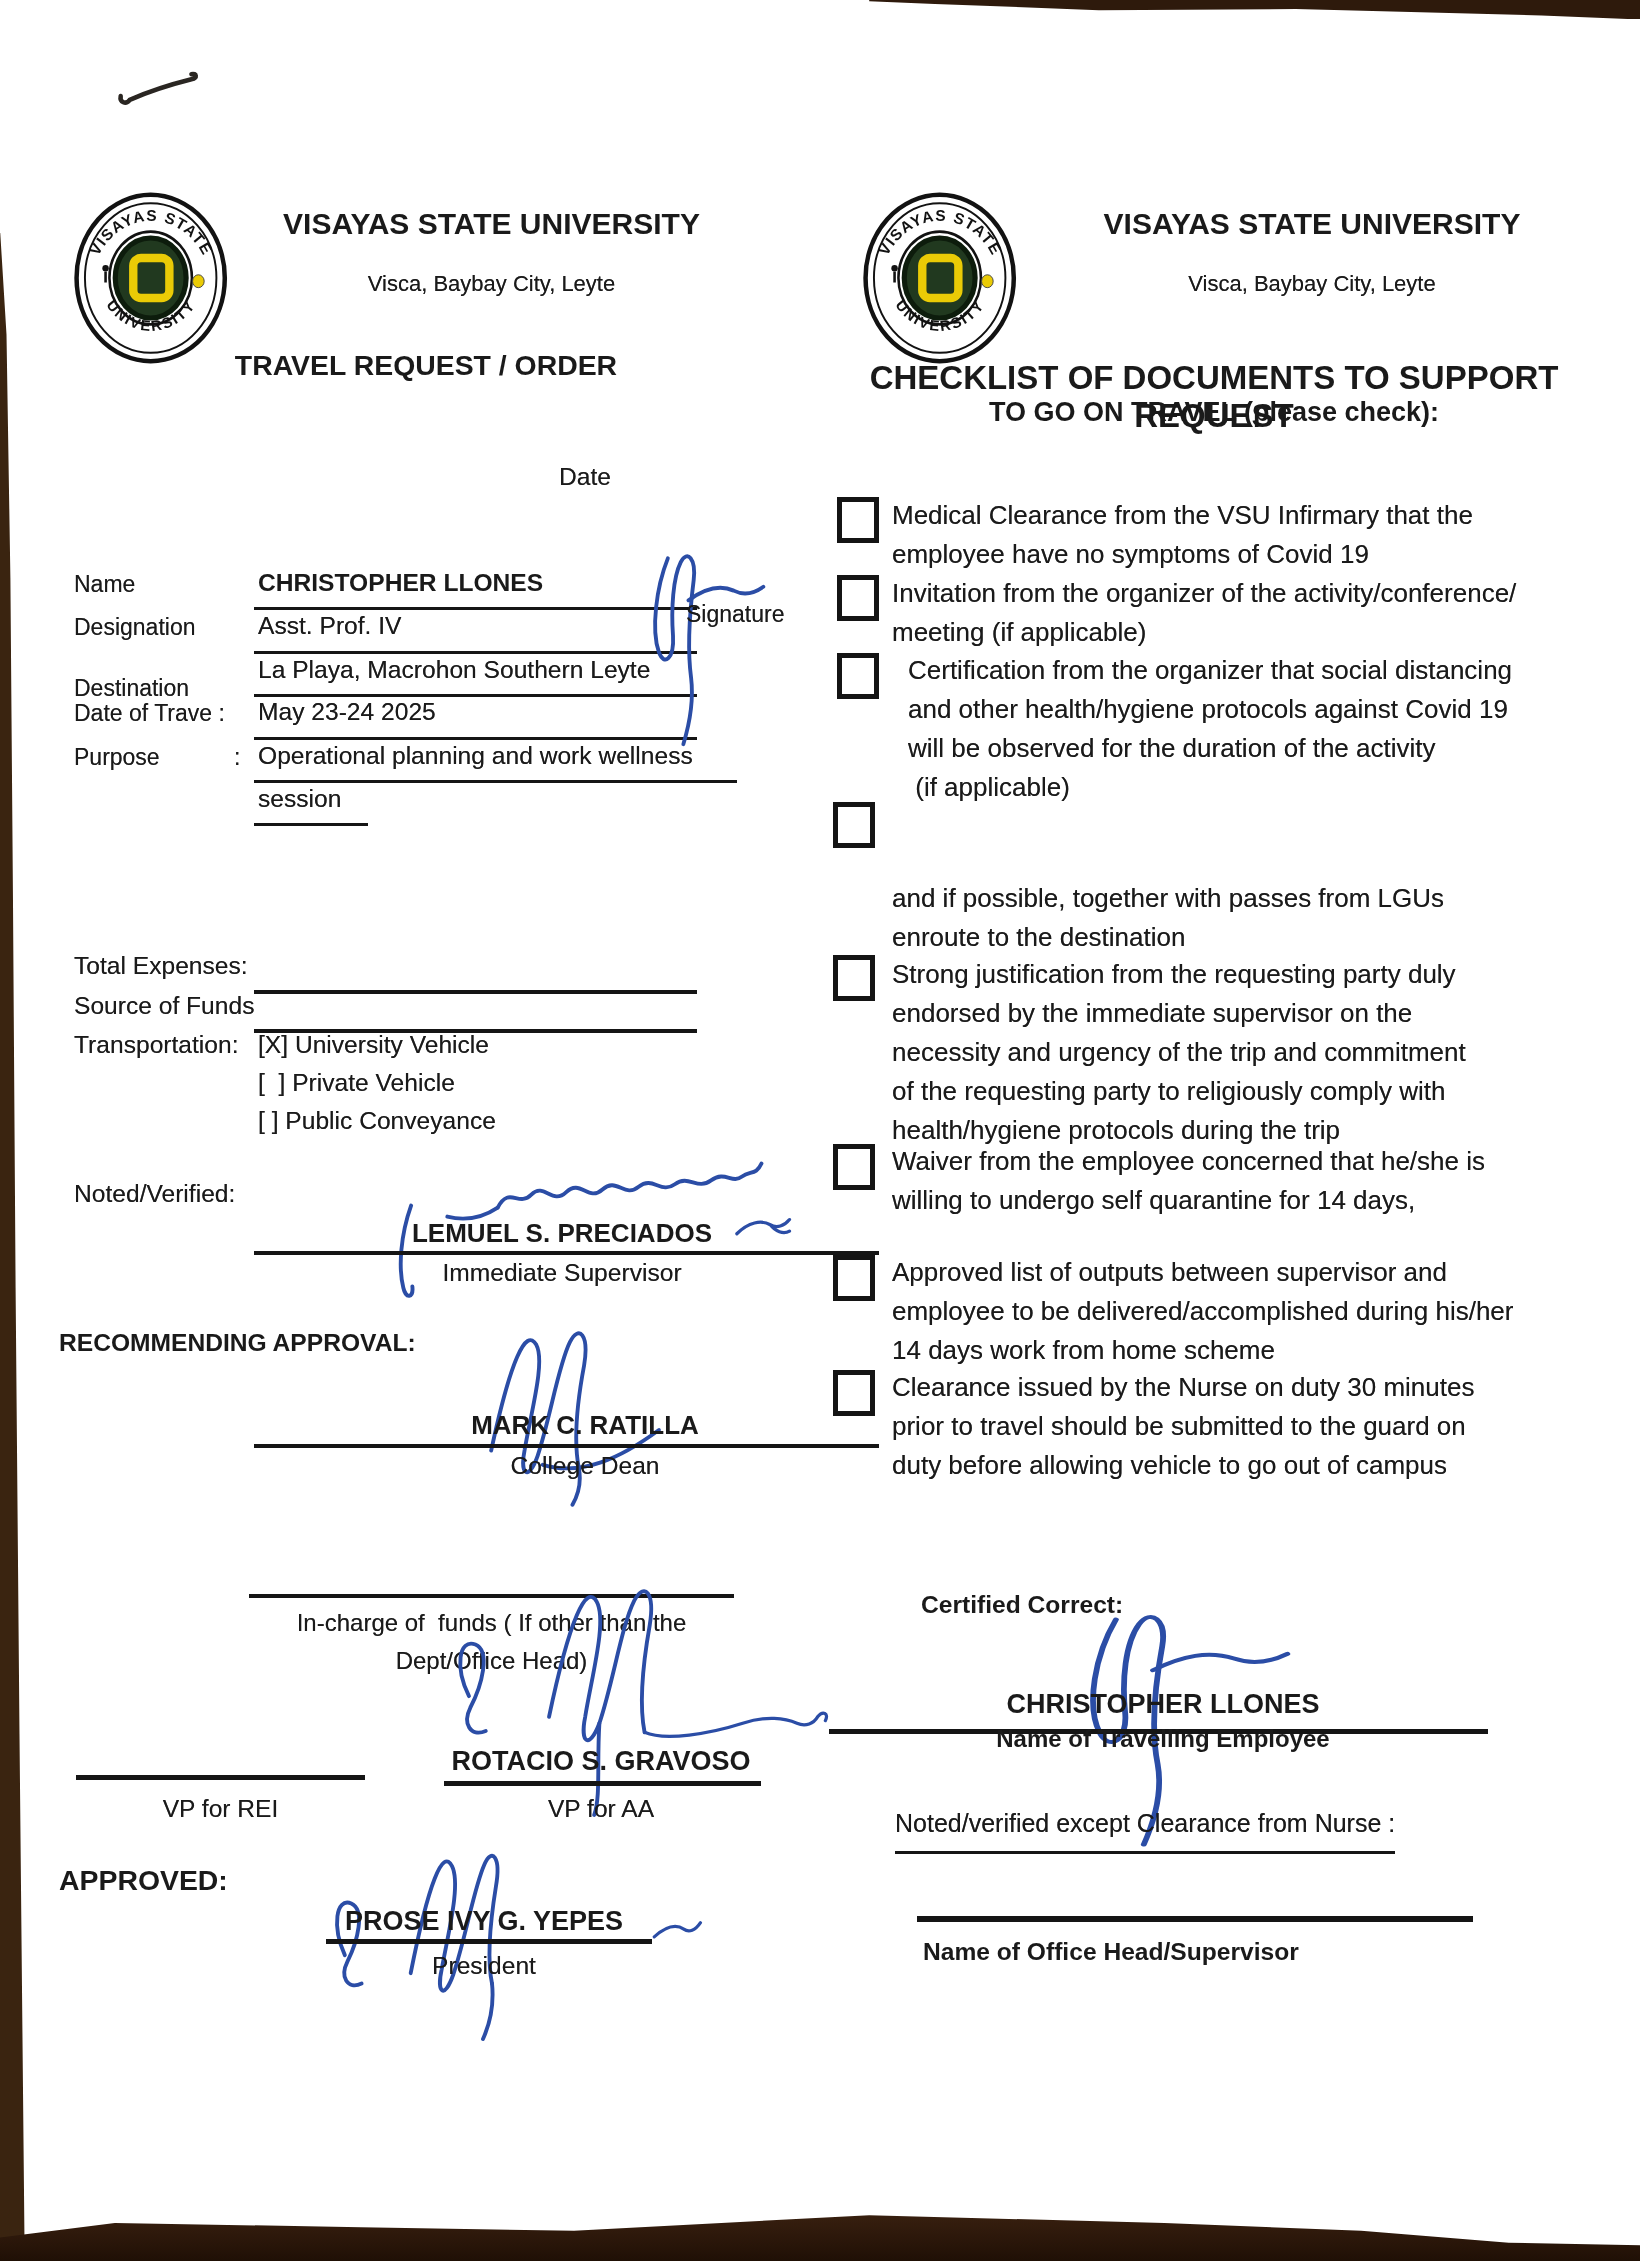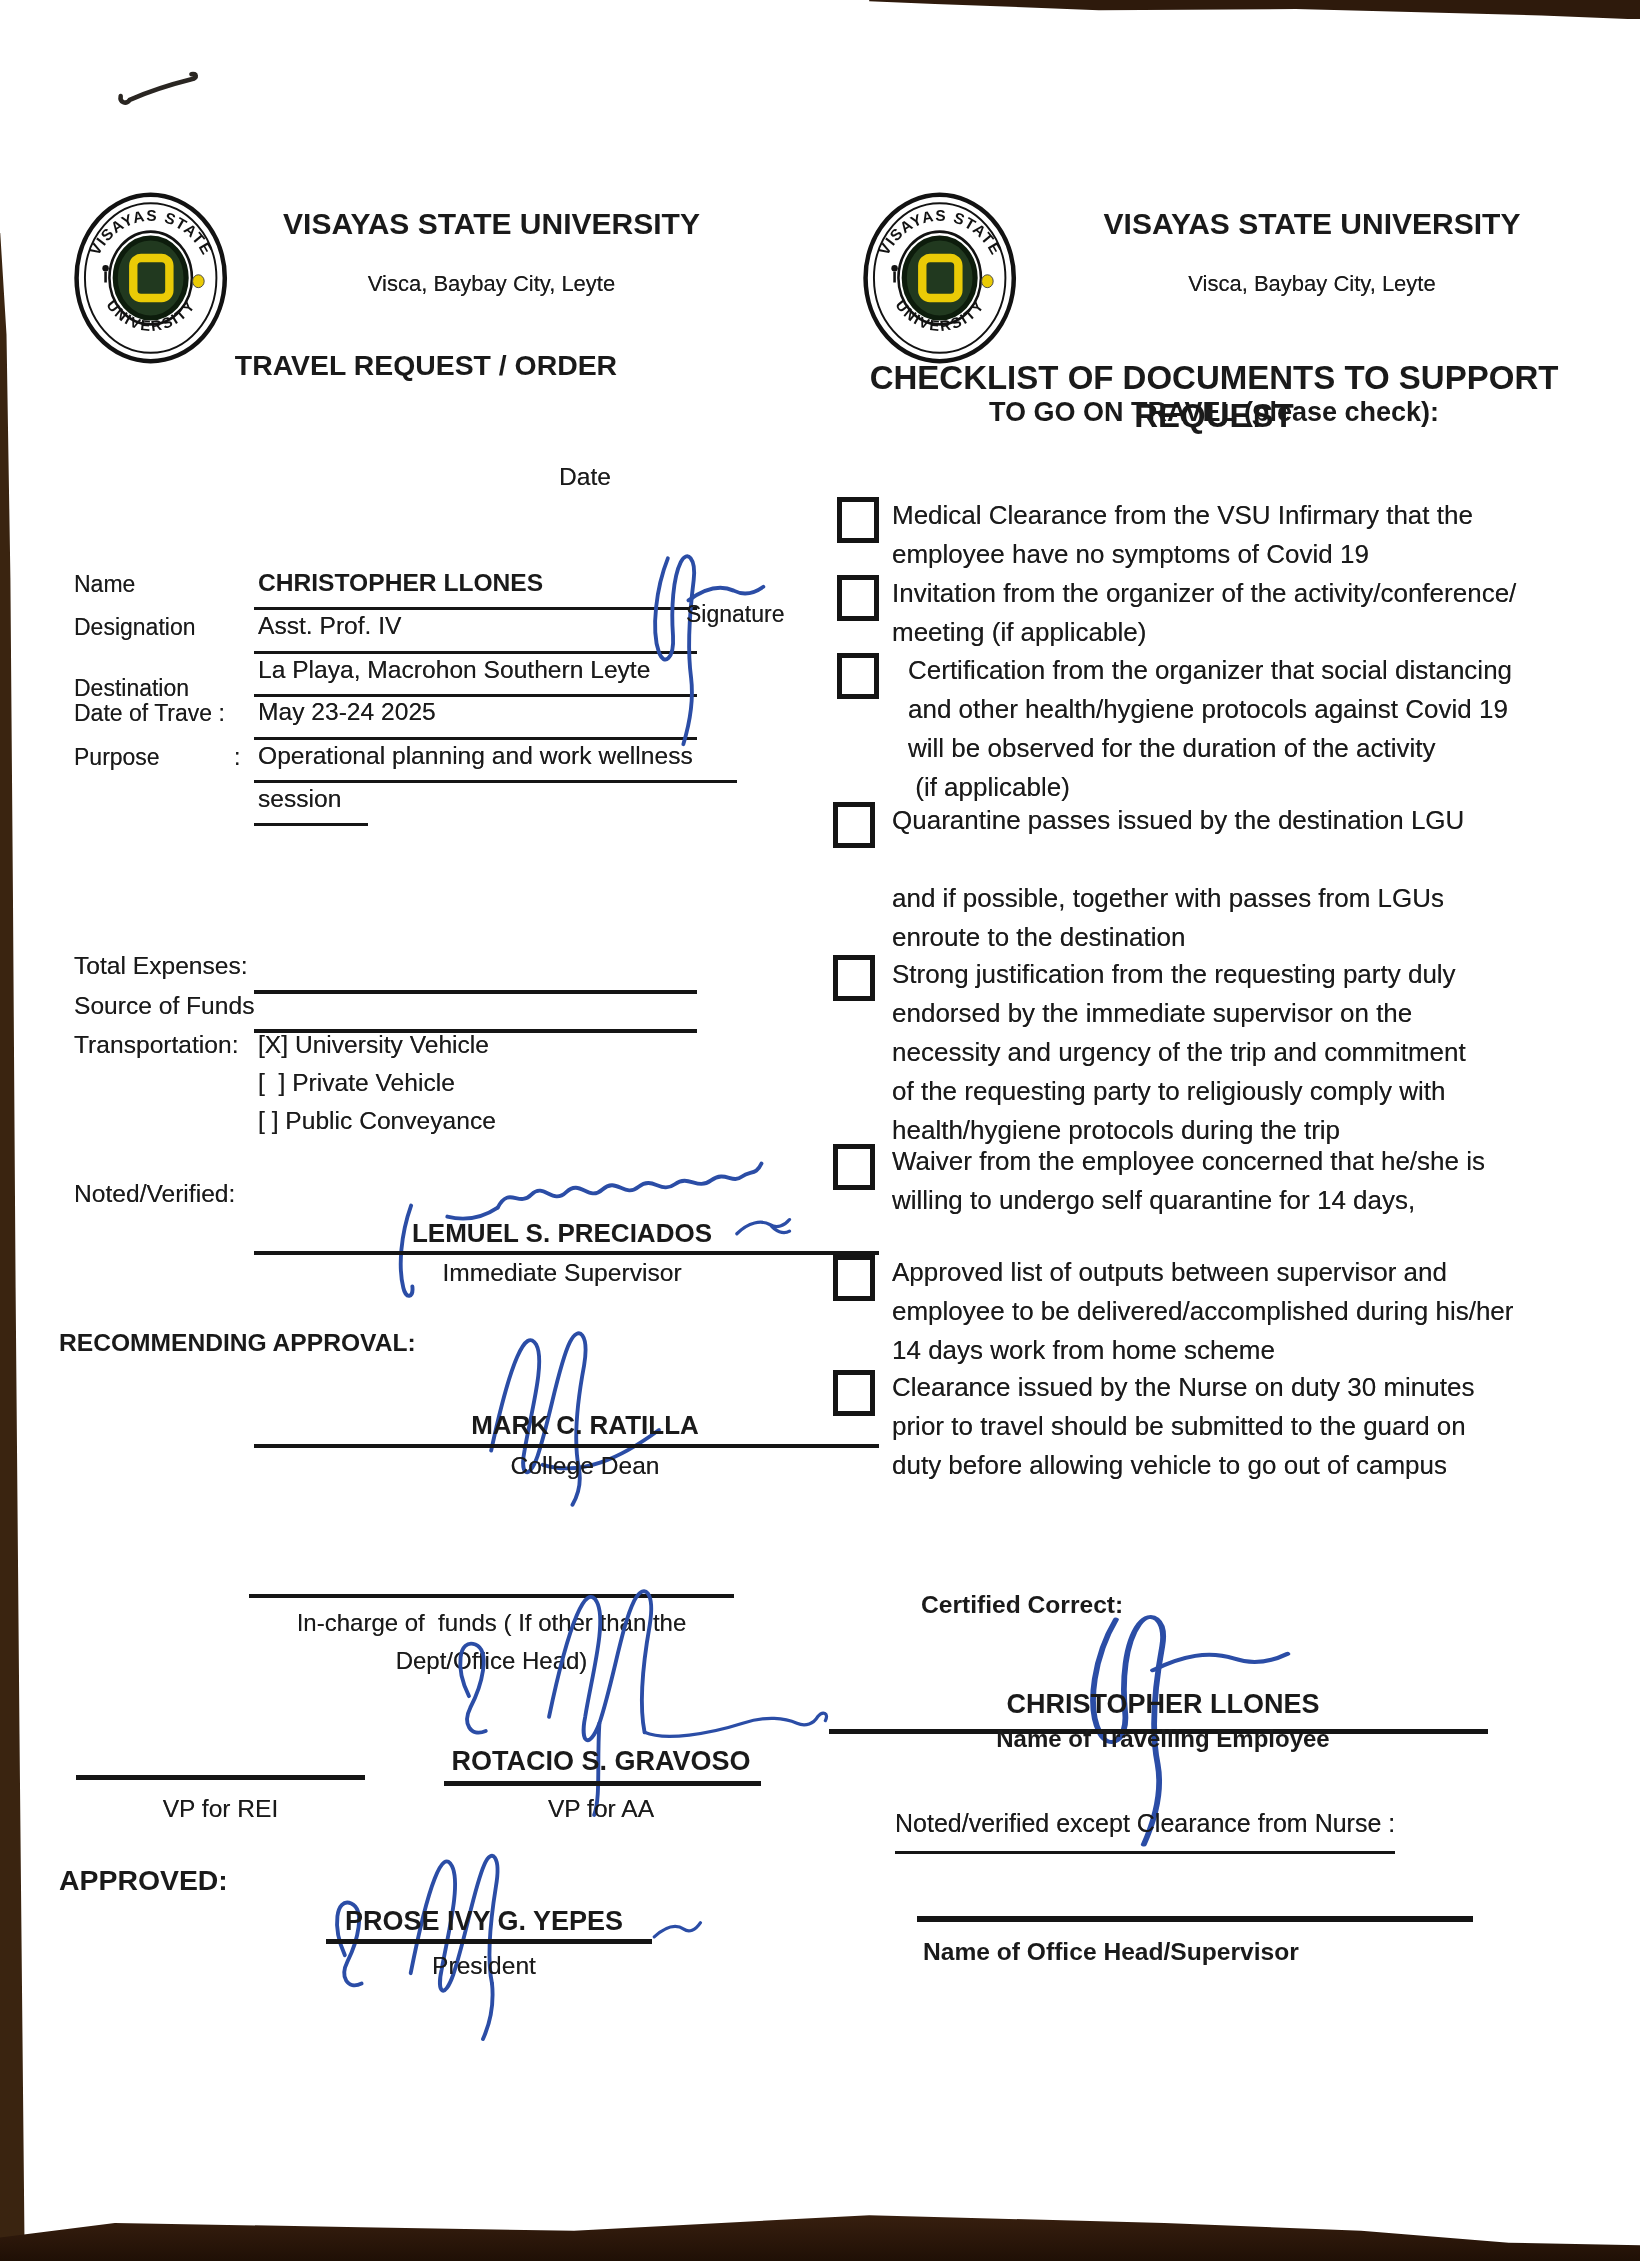--- a/index.html
+++ b/index.html
@@ -189,23 +189,20 @@
 
   <div class="checkbox" style="left:837px;top:653px;"></div>
   <div class="abs soft" style="left:908px;top:651px;">
     <div class="cl-line">Certification from the organizer that social distancing</div>
     <div class="cl-line">and other health/hygiene protocols against Covid 19</div>
     <div class="cl-line">will be observed for the duration of the activity</div>
     <div class="cl-line"> (if applicable)</div>
   </div>
 
   <div class="checkbox" style="left:833px;top:802px;"></div>
-  <div class="abs soft" style="left:892px;top:801px;">
-    <div class="cl-line">Quarantine passes issued by the destination LGU</div>
-  </div>
 
   <div class="abs soft" style="left:892px;top:879px;">
     <div class="cl-line">and if possible, together with passes from LGUs</div>
     <div class="cl-line">enroute to the destination</div>
   </div>
 
   <div class="checkbox" style="left:833px;top:955px;"></div>
   <div class="abs soft" style="left:892px;top:955px;">
     <div class="cl-line">Strong justification from the requesting party duly</div>
     <div class="cl-line">endorsed by the immediate supervisor on the</div>

